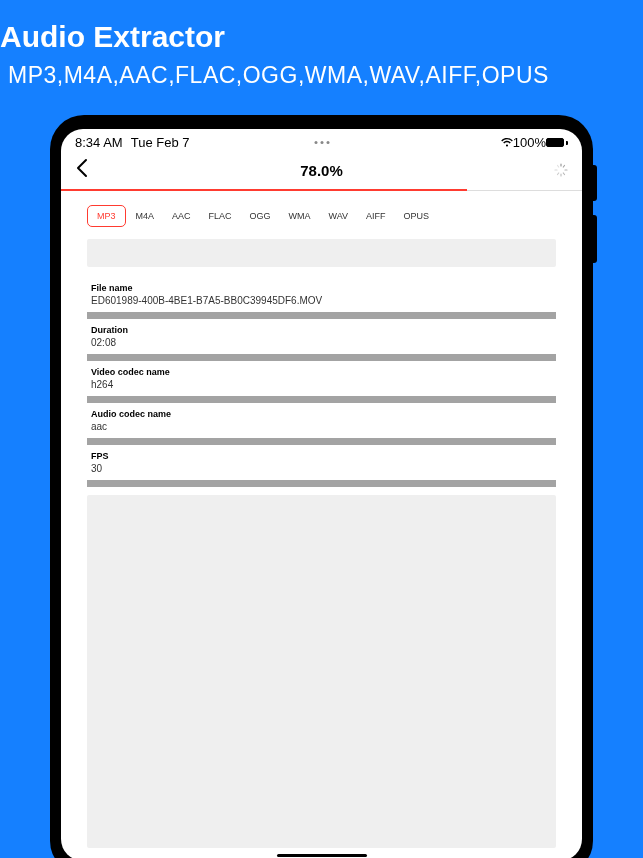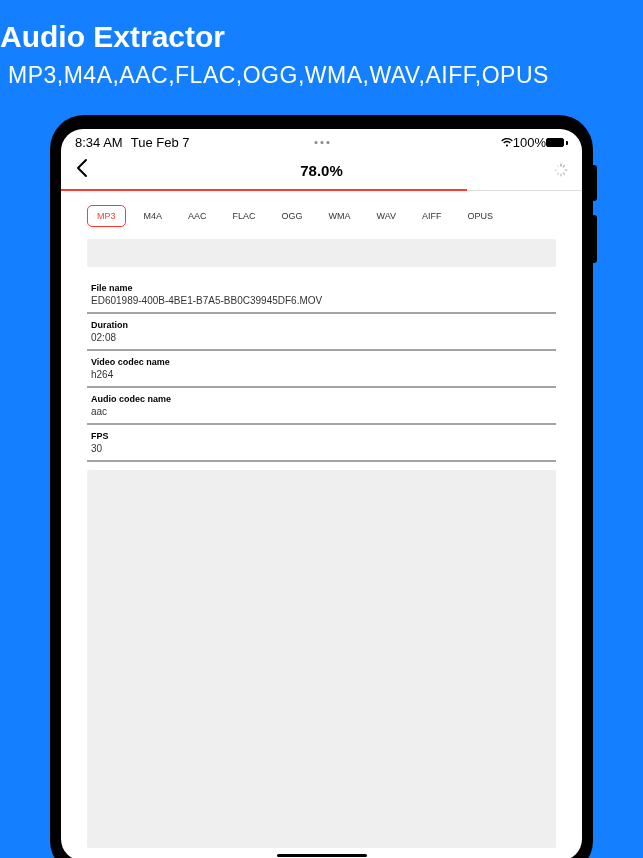--- a/index.html
+++ b/index.html
@@ -134,21 +134,21 @@
     }
     .progress-fill {
       position: absolute;
       left: 0; top: -1px;
       height: 2px;
       background: #ff3b30;
       width: 78%;
     }
     .tabs {
       display: flex;
-      gap: 10px;
+      gap: 2px;
       padding: 14px 26px 12px;
       font-size: 9px;
       font-weight: 500;
       justify-content: flex-start;
     }
     .tab {
       padding: 6px 8px;
       border-radius: 5px;
       cursor: pointer;
       color: #333;
@@ -164,21 +164,21 @@
       display: flex;
       flex-direction: column;
     }
     .preview-box {
       background: #efefef;
       height: 28px;
       border-radius: 2px;
       margin-bottom: 10px;
     }
     .info-row {
-      border-bottom: 2px solid #a3a3a3;
+      border-bottom: 7px solid #a3a3a3;
       padding: 6px 4px;
     }
     .info-label {
       font-size: 9px;
       font-weight: 700;
       color: #000;
       margin-bottom: 2px;
     }
     .info-value {
       font-size: 10px;

